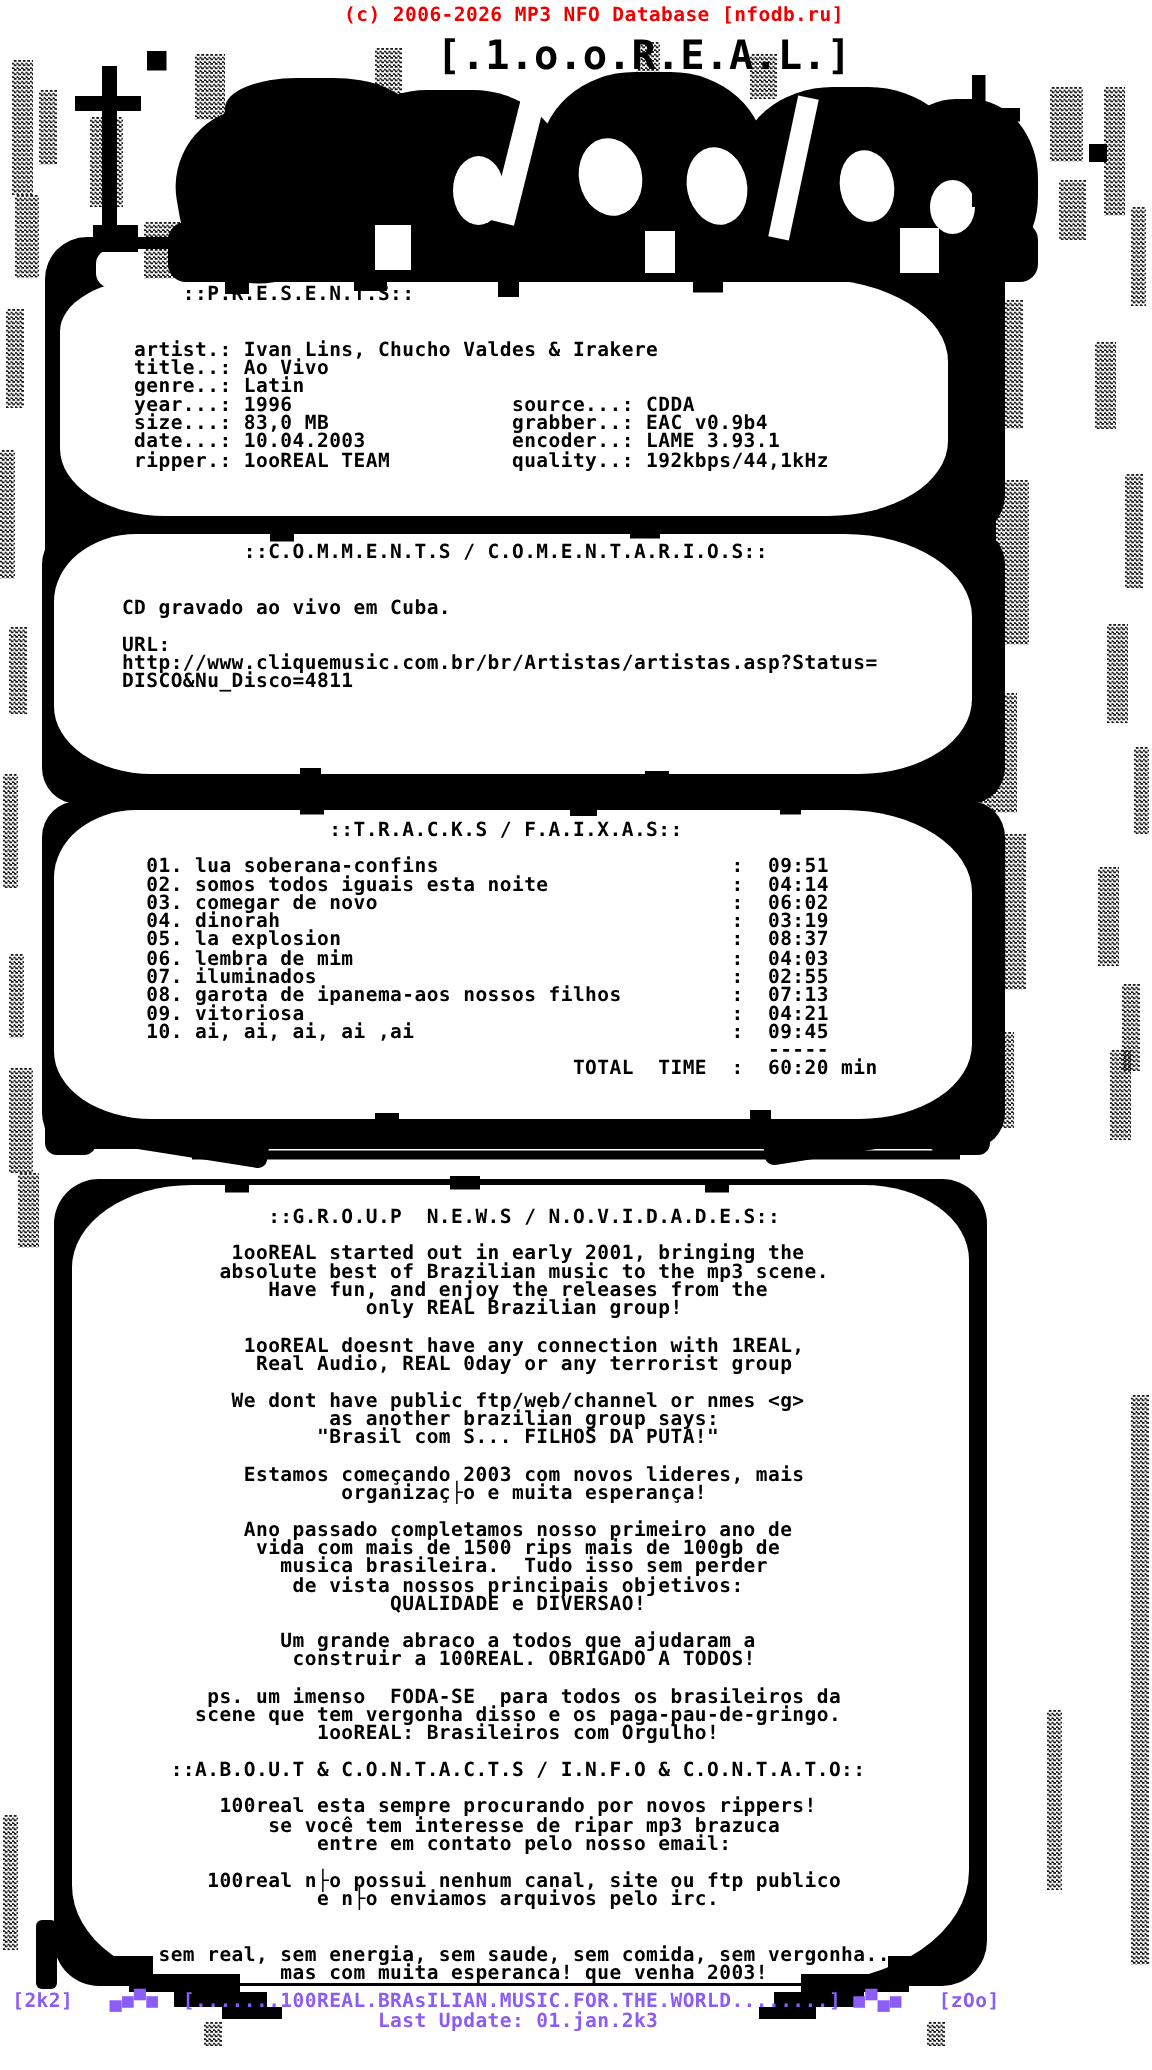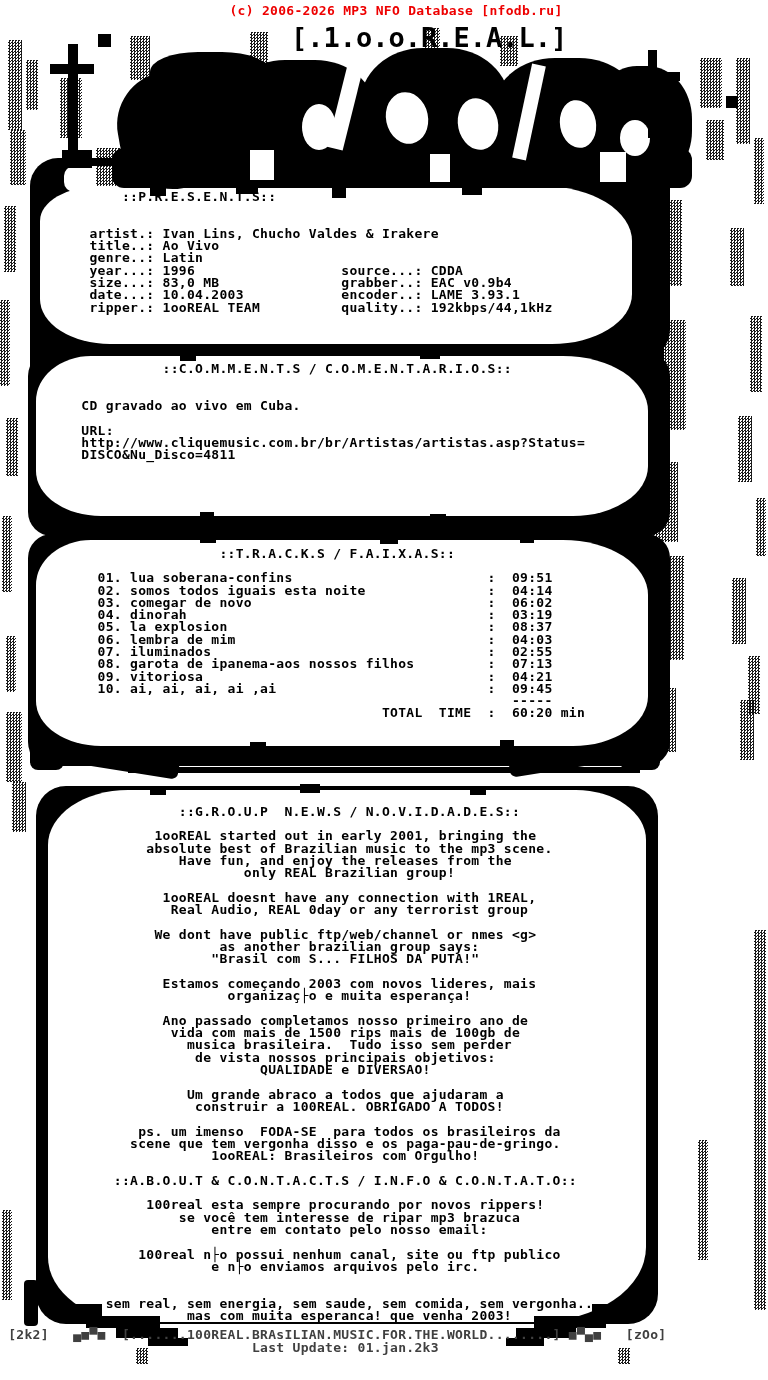--- a/index.html
+++ b/index.html
@@ -6,21 +6,21 @@
   .page{position:relative;width:768px;height:1380px;background:#fff;overflow:hidden;
         font-family:"DejaVu Sans Mono","Liberation Mono",monospace;}
   .copyright{position:absolute;top:3px;left:0;width:768px;text-align:center;
              font:700 13px/16px "DejaVu Sans Mono","Liberation Mono",monospace;
              letter-spacing:.3px;color:#ee0000;z-index:5;margin-left:12px;}
   .logo-label{position:absolute;left:291px;top:28px;
               font:700 27px/20px "DejaVu Sans Mono","Liberation Mono",monospace;color:#000;z-index:4;text-align:center;}
   pre.nfo{position:absolute;left:0;top:191px;margin:0;z-index:4;color:#000;
           font:700 13px/12.3px "DejaVu Sans Mono","Liberation Mono",monospace;
           letter-spacing:.3px;white-space:pre;}
-  pre.footer{position:absolute;left:0;top:1329px;margin:0;z-index:4;color:#404040;
+  pre.footer{position:absolute;left:0;top:1329px;margin:0;z-index:4;color:#8b5cf6;
           font:700 13px/12.6px "DejaVu Sans Mono","Liberation Mono",monospace;
           letter-spacing:.3px;white-space:pre;}
   .art{position:absolute;inset:0;z-index:1;}
   .art i{display:block;position:absolute;}
   .b{background:#000;}
   .w{background:#fff;}
   .dz{background-image:conic-gradient(#000 25%,transparent 25% 50%,#000 50% 75%,transparent 75%);
       background-size:3px 3px;opacity:.9;}
 </style>
 </head>

